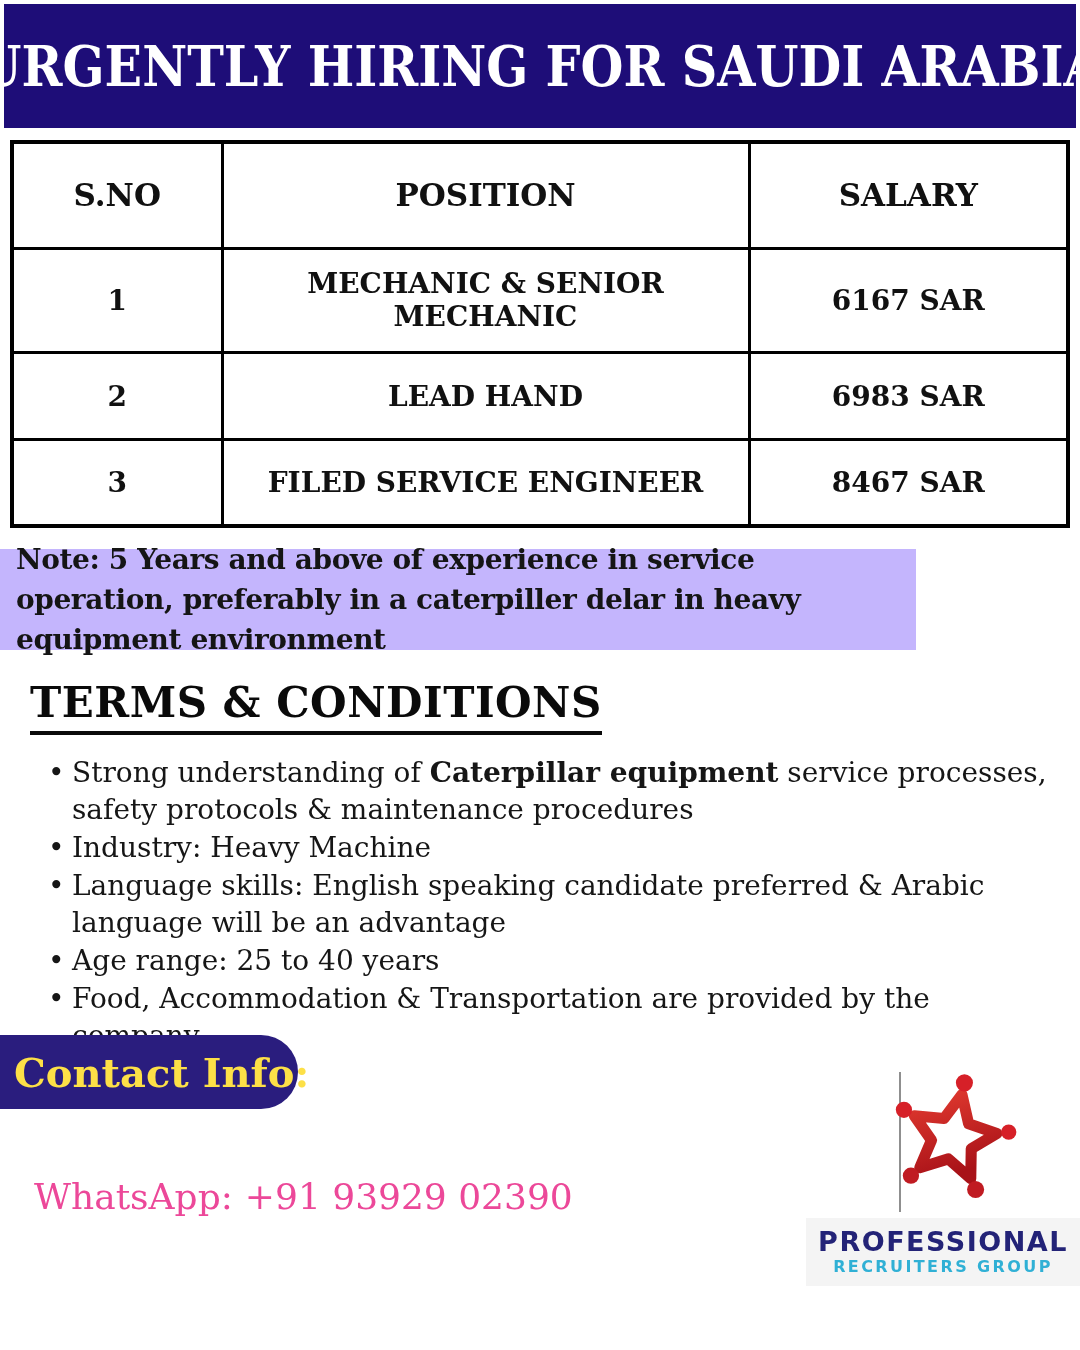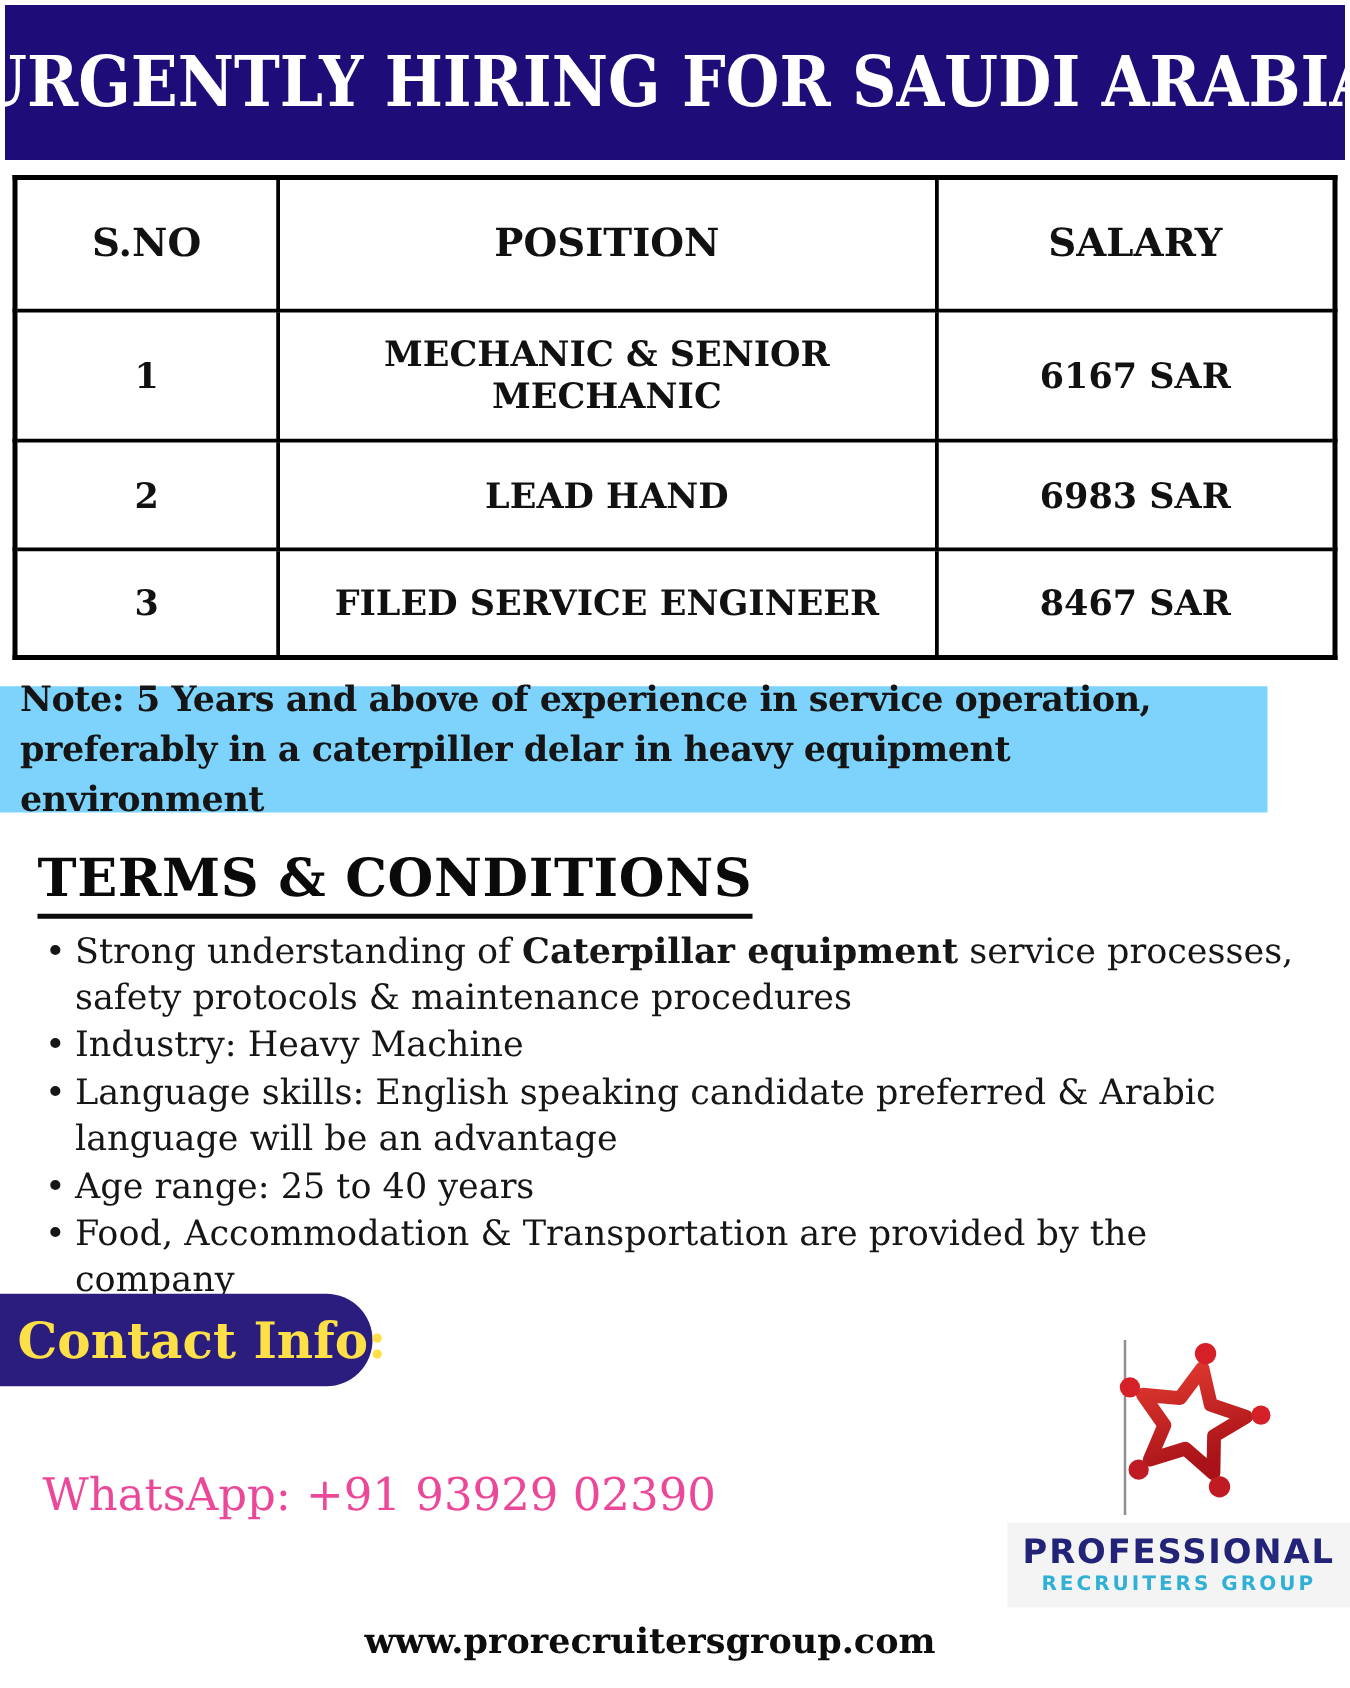--- a/index.html
+++ b/index.html
@@ -33,37 +33,37 @@
   .col-sno{width:210px;}
   .col-pos{width:527px;}
   .col-sal{width:319px;}
   .row-head{height:106px;}
   .row-1{height:104px;}
   .row-2{height:86px;}
   .row-3{height:86px;}
 
   
   .note-banner{
-    position:absolute;left:0;top:549px;width:1014px;height:101px;
-    background:#7dd3fc;display:flex;align-items:center;
+    position:absolute;left:0;top:549px;width:916px;height:101px;
+    background:#c4b5fd;display:flex;align-items:center;
   }
   .note-text{
     font-weight:bold;font-size:28px;line-height:40px;letter-spacing:-0.4px;
     padding:0 20px 0 16px;max-width:1046px;color:#151515;
   }
 
   
   .terms-heading{
     position:absolute;left:30px;top:678px;
     font-weight:bold;font-size:42px;color:#0a0a0a;
     border-bottom:4px solid #0a0a0a;padding-bottom:4px;letter-spacing:0.5px;
   }
   .terms-list{
     position:absolute;left:32px;top:742px;width:1020px;
-    margin:0;padding:0;list-style:none;
+    margin:12px;padding:0;list-style:none;
   }
   .terms-list li{
     position:relative;padding-left:28px;font-size:28px;line-height:37px;
     color:#161616;margin-bottom:1px;
   }
   .terms-list li::before{
     content:"•";position:absolute;left:4px;top:0;font-size:28px;color:#161616;
   }
   .terms-list .b{font-weight:bold;}
 
@@ -187,15 +187,14 @@
     <circle cx="135.6" cy="68.1" r="9" fill="#d62028"></circle>
     <circle cx="96.8" cy="135.3" r="10" fill="#c01b22"></circle>
     <circle cx="21.0" cy="119.2" r="9.5" fill="#c01b22"></circle>
     <circle cx="12.8" cy="42.0" r="9.5" fill="#d62028"></circle>
   </svg>
   <div class="logo-band">
     <div class="logo-line1">PROFESSIONAL</div>
     <div class="logo-line2">RECRUITERS GROUP</div>
   </div>
 
-  <div class="footer-website">www.prorecruitersgroup.com</div>
 
 </div>
 
 </body></html>

